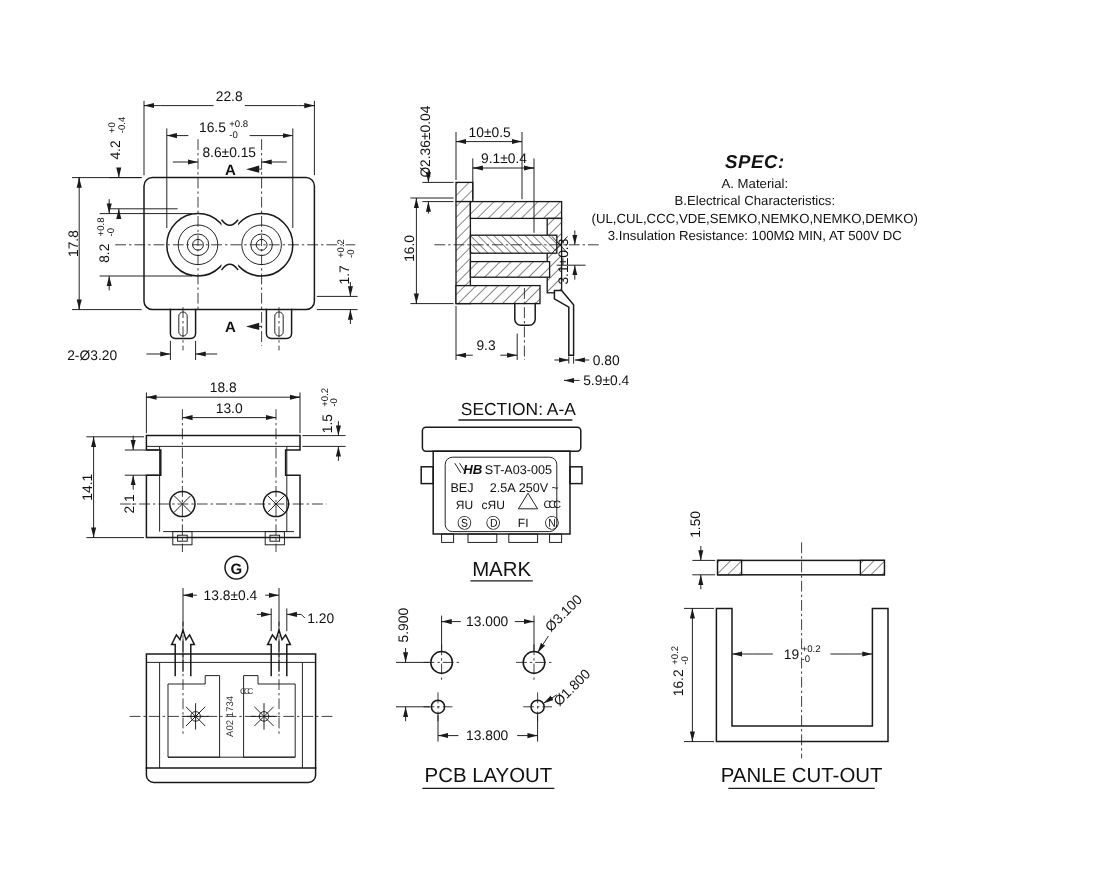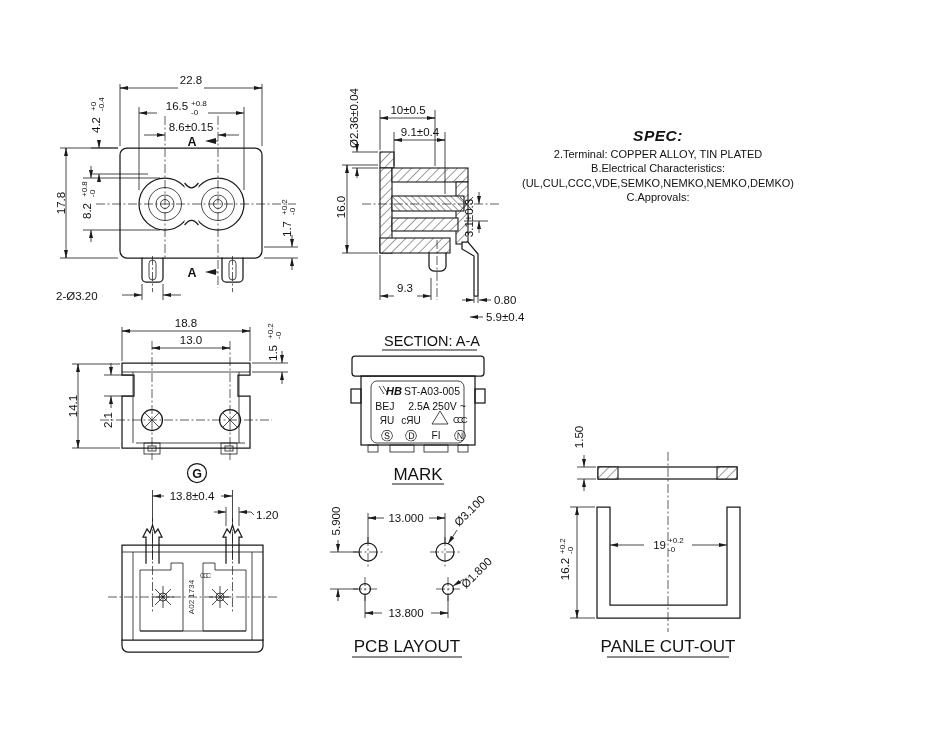--- a/index.html
+++ b/index.html
@@ -21,21 +21,21 @@
   text.am{font-size:12.5px;font-weight:bold;}
   .s{fill:none;stroke:#1a1a1a;stroke-width:1.25;stroke-linejoin:miter;stroke-linecap:square;}
   .sw{fill:#fff;stroke:#1a1a1a;stroke-width:1.25;}
   .h1{fill:url(#h1);stroke:#1a1a1a;stroke-width:1.1;}
   .h2{fill:url(#h2);stroke:#1a1a1a;stroke-width:1.1;}
   .d{fill:none;stroke:#1a1a1a;stroke-width:0.8;}
   .u{stroke:#1a1a1a;stroke-width:1.1;}
   .cl{fill:none;stroke:#1a1a1a;stroke-width:0.7;stroke-dasharray:9 2.5 2 2.5;}
   .thin{fill:none;stroke:#1a1a1a;stroke-width:0.8;}
   .er{fill:#fff;stroke:none;}
-  .spec{position:absolute;left:505px;top:127px;width:306px;text-align:center;color:#111;}
+  .spec{position:absolute;left:476px;top:127px;width:306px;text-align:center;color:#111;}
   .spec-title{font-style:italic;font-size:15.5px;font-weight:600;letter-spacing:0.5px;margin-bottom:2px;}
   .spec-line{font-size:11px;line-height:14.3px;white-space:nowrap;}
 </style>
 </head>
 <body>
 
 <div class="canvas">
 
 <svg class="draw" width="930" height="744" viewBox="0 0 930 744">
   <defs>
@@ -526,19 +526,19 @@
     </g>
     <g>
       <text class="vlbl" text-anchor="middle" x="668" y="652">PANLE CUT-OUT</text>
       <line class="u" x1="607" y1="657" x2="729" y2="657"></line>
     </g>
   </g>
 </svg>
 
 <div class="spec">
   <div class="spec-title">SPEC:</div>
-  <div class="spec-line">2.Terminal: COPPER ALLOY, TIN PLATED</div>
+  <div class="spec-line">A. Material:</div>
   <div class="spec-line">B.Electrical Characteristics:</div>
   <div class="spec-line">(UL,CUL,CCC,VDE,SEMKO,NEMKO,NEMKO,DEMKO)</div>
-  <div class="spec-line">C.Approvals:</div>
+  <div class="spec-line">3.Insulation Resistance: 100MΩ MIN, AT 500V DC</div>
 </div>
 
 </div>
 
 </body></html>

